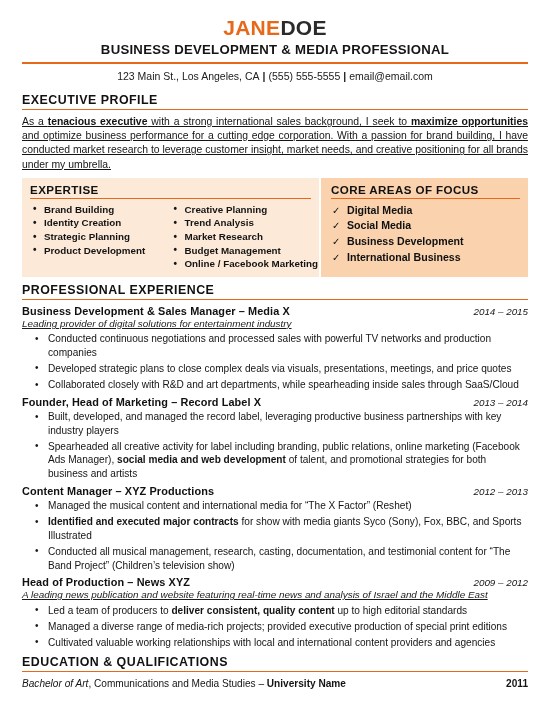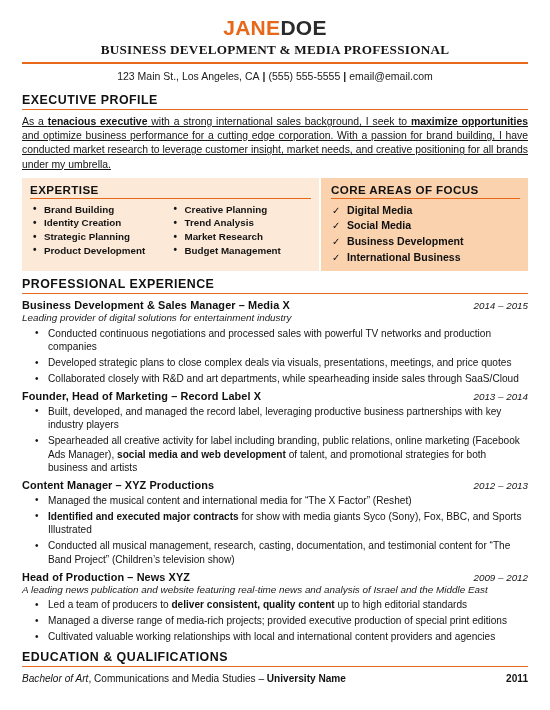--- a/index.html
+++ b/index.html
@@ -36,21 +36,20 @@
 
   .headline {
     text-align: center;
     font-size: 13.2px;
     font-weight: bold;
     letter-spacing: 0.25px;
     color: #151515;
     line-height: 16px;
     margin-top: 2px;
     padding-bottom: 3px;
-    font-family: Liberation Serif, serif;
   }
   .header-rule {
     border: 0;
     border-top: 2px solid #E8681A;
     margin: 1px 0 0 0;
   }
   .contact {
     text-align: center;
     font-size: 10.5px;
     color: #202020;
@@ -179,20 +178,21 @@
     font-style: italic;
     color: #151515;
     white-space: nowrap;
   }
   .job-sub {
     font-size: 9.9px;
     font-style: italic;
     color: #1a1a1a;
     line-height: 13px;
     margin-top: 0px;
+    text-decoration: underline;
   }
   ul.bullets {
     margin: 1px 0 0 0;
     padding: 0;
     list-style: none;
   }
   ul.bullets li {
     font-size: 10.1px;
     line-height: 13.6px;
     color: #141414;
@@ -250,20 +250,21 @@
           <li>Brand Building</li>
           <li>Identity Creation</li>
           <li>Strategic Planning</li>
           <li>Product Development</li>
         </ul>
         <ul>
           <li>Creative Planning</li>
           <li>Trend Analysis</li>
           <li>Market Research</li>
           <li>Budget Management</li>
+          <li>Online / Facebook Marketing</li>
         </ul>
       </div>
     </div>
 
     <div class="box-core">
       <div class="box-head">CORE AREAS OF FOCUS</div>
       <hr class="box-rule">
       <ul class="core-list">
         <li><span class="check">✓</span><span>Digital Media</span></li>
         <li><span class="check">✓</span><span>Social Media</span></li>

